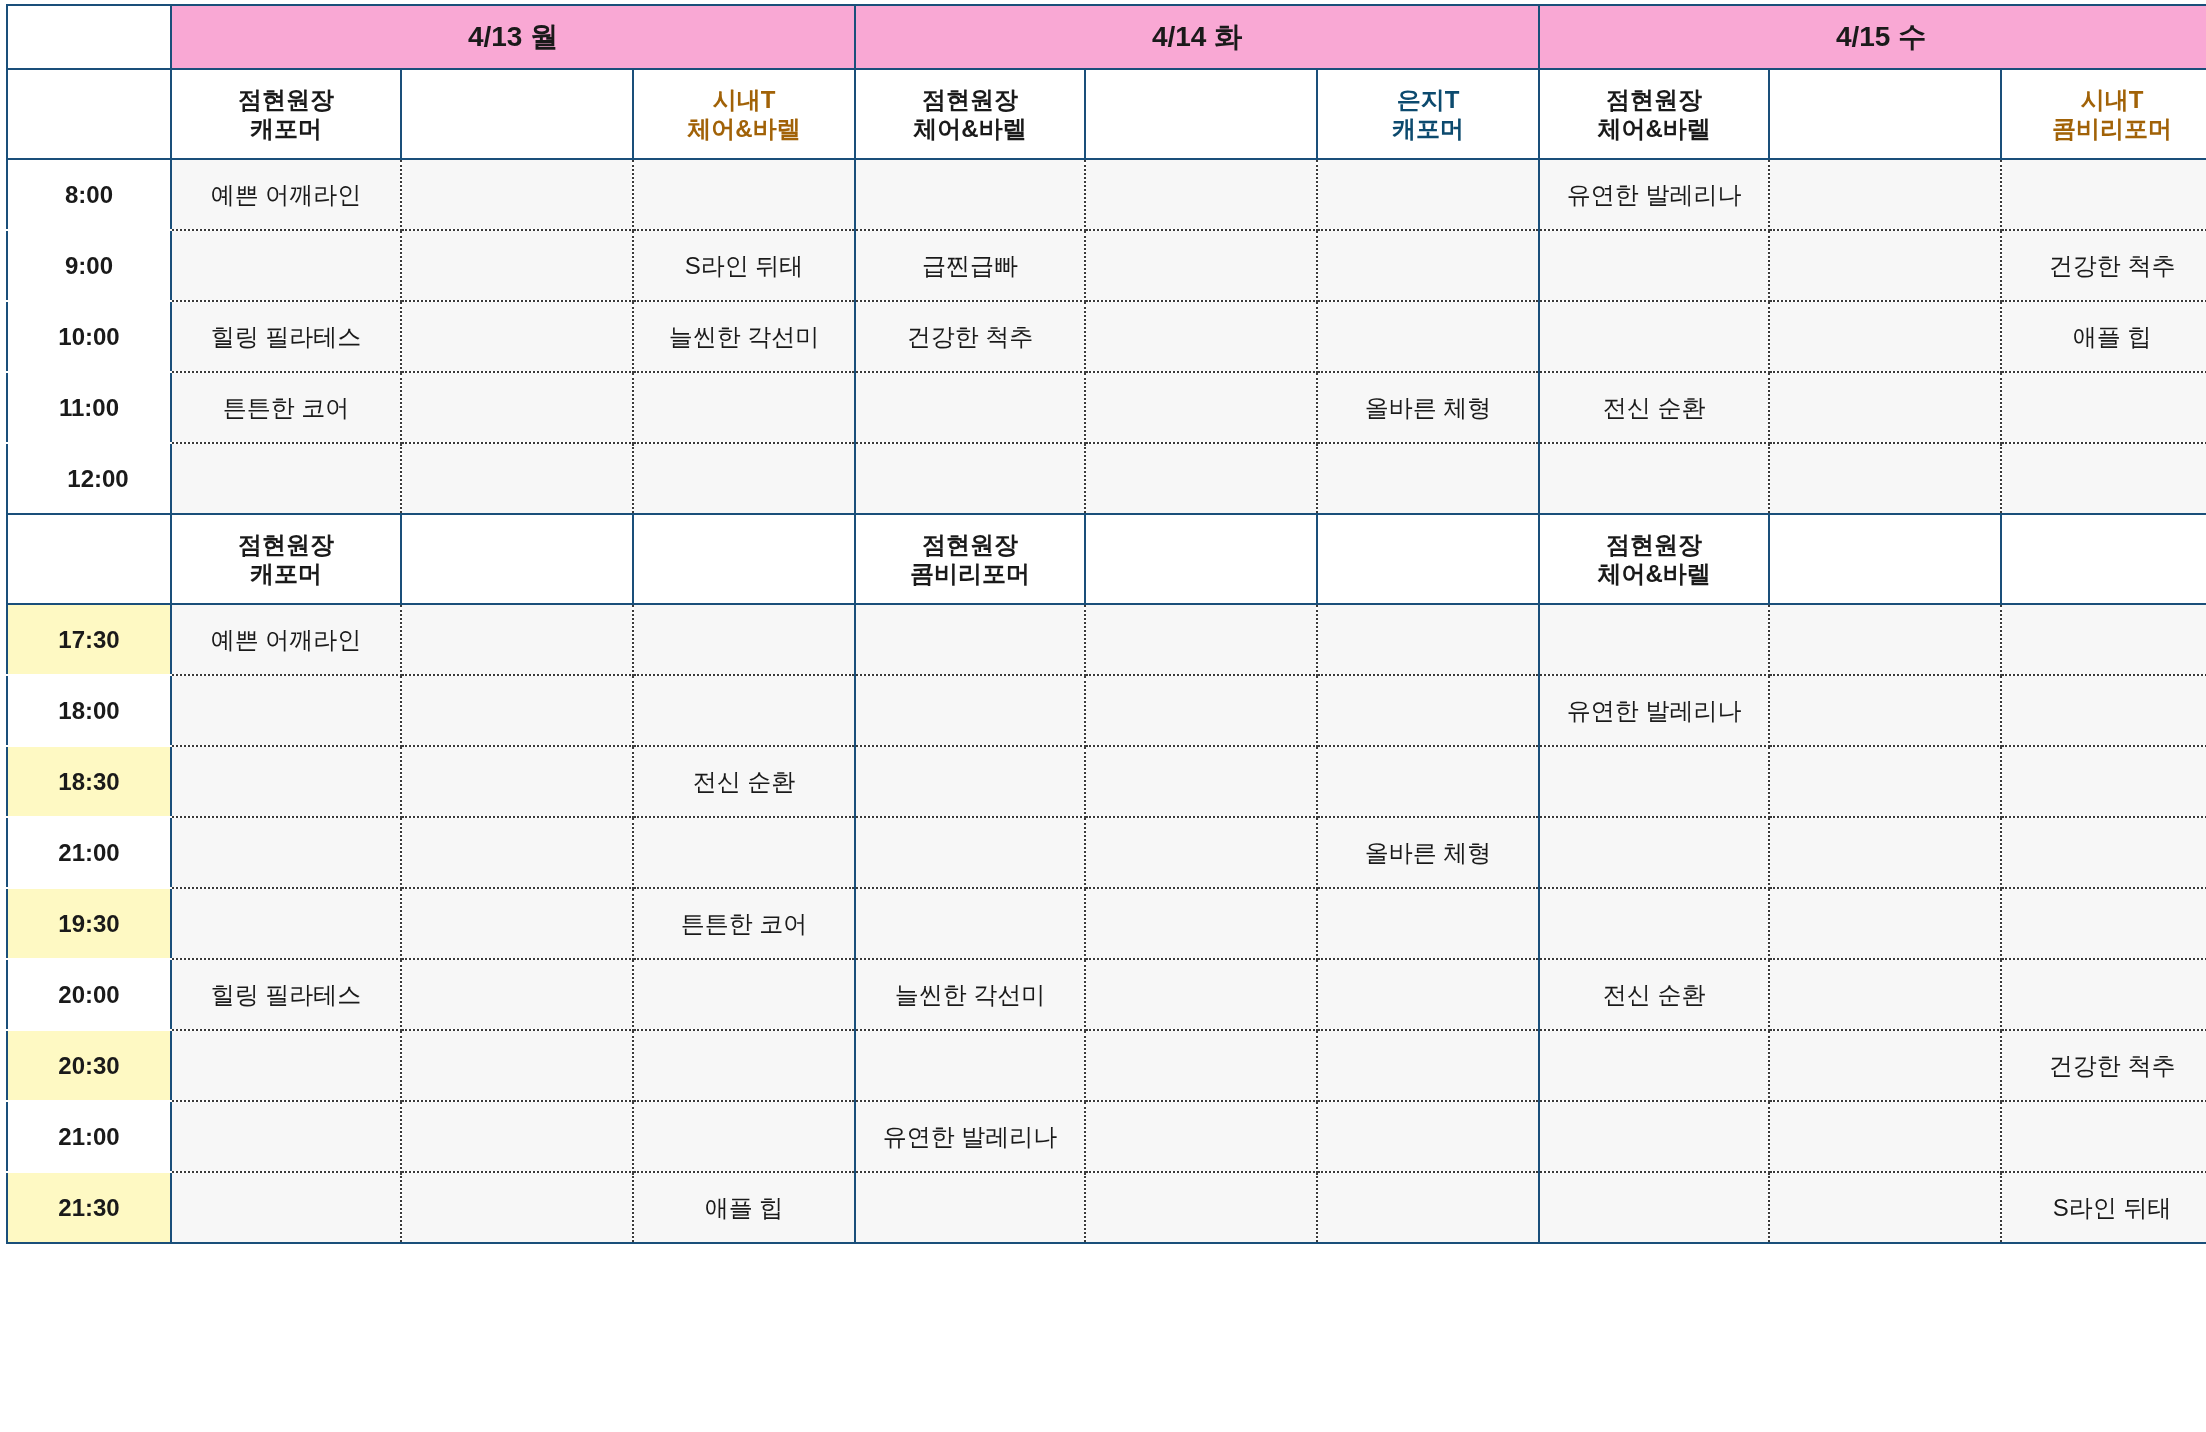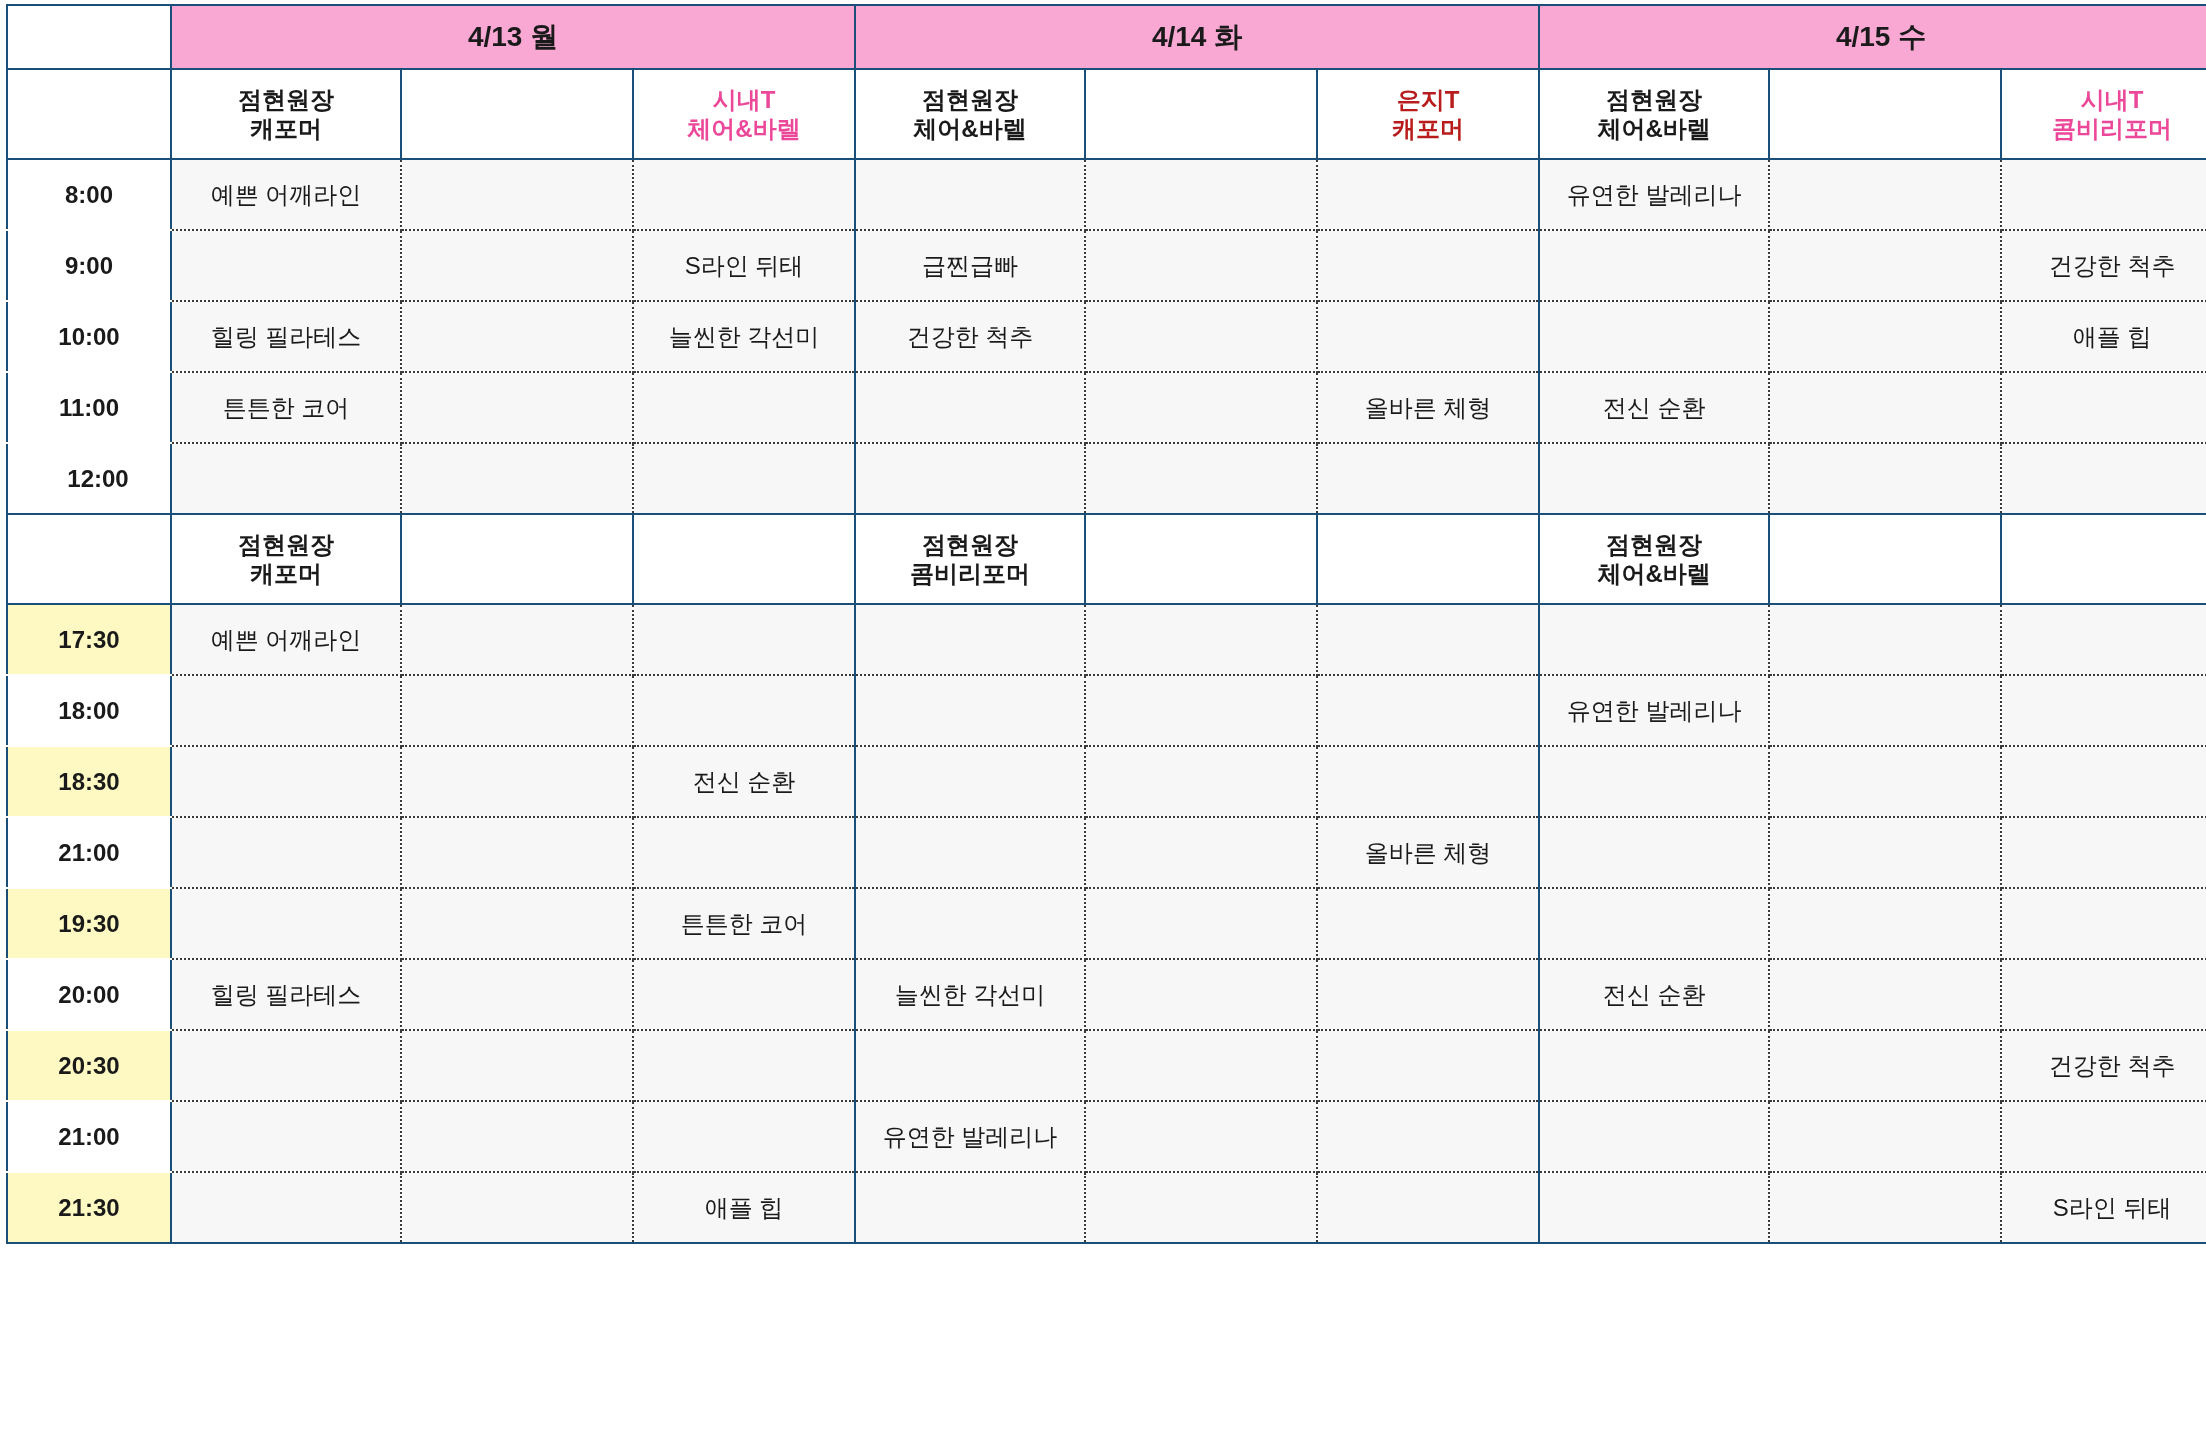--- a/index.html
+++ b/index.html
@@ -63,22 +63,22 @@
     border: 2px solid #1a4f7a;
     text-align: center;
   }
   tr.teacher-row td.empty {
     background: #ffffff;
   }
   tr.teacher-row td.time-col {
     background: #ffffff;
   }
   .sw-yellow { background: #fff2a8; color: #1a1a1a; }
-  .sw-green  { background: #8ce561; color: #ec4899; }
-  .sw-cyan   { background: #b5f0f2; color: #b91c1c; }
+  .sw-green  { background: #8ce561; color: #a16207; }
+  .sw-cyan   { background: #b5f0f2; color: #0c4a6e; }
   .sw-blue   { background: #1d6fb8; color: #ffffff; }
 
   
   tr.slot-row td {
     height: 69px;
     font-size: 24px;
     background: #f7f7f7;
     border-left: 2px dotted #3a3a3a;
     border-right: 2px dotted #3a3a3a;
     border-top: 2px dotted #3a3a3a;

